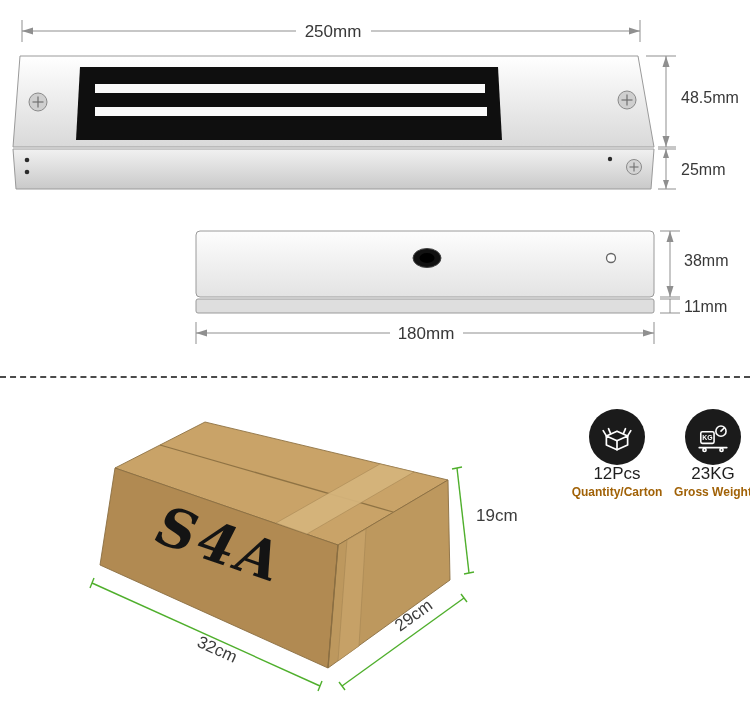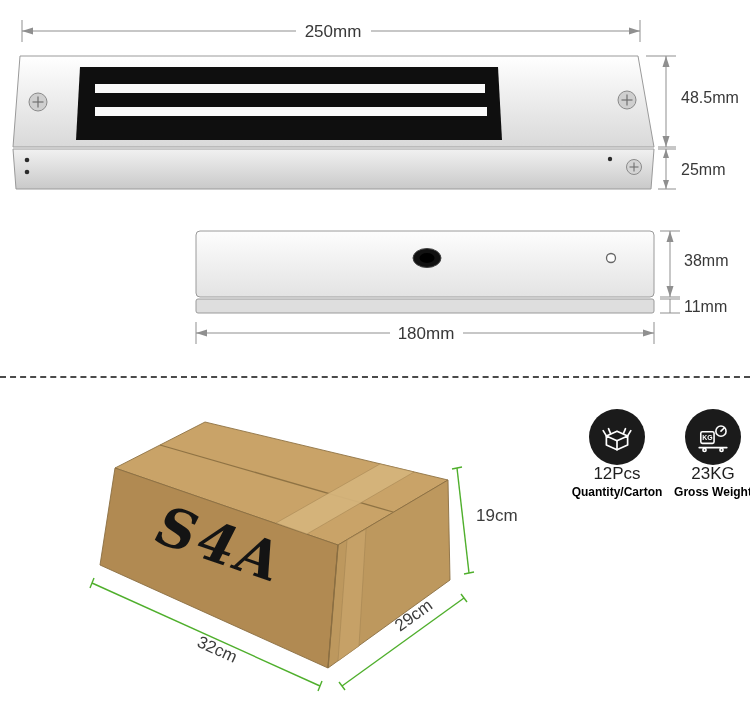--- a/index.html
+++ b/index.html
@@ -15,21 +15,21 @@
   .cm-t{font-size:17px;fill:#3c3c3c;font-family:"Liberation Sans",sans-serif;}
   .brand-t{font-size:54px;font-weight:bold;fill:#141414;letter-spacing:4px;
            font-family:"DejaVu Serif","Liberation Serif",serif;}
   .dimline{stroke:#8f8f8f;stroke-width:1;fill:none;}
   .dimarrow{fill:#8f8f8f;stroke:none;}
   .gline{stroke:#4FAF2C;stroke-width:1.4;fill:none;}
   .spec-item{position:absolute;width:100px;text-align:center;}
   .spec-circle{width:56px;height:56px;border-radius:50%;background:#1b1b1b;
                margin:0 auto;display:flex;align-items:center;justify-content:center;}
   .spec-value{font-size:17px;color:#1f1f1f;line-height:1.1;}
-  .spec-label{margin-top:2px;font-size:12px;font-weight:bold;color:#000000;line-height:1.1;}
+  .spec-label{margin-top:2px;font-size:12px;font-weight:bold;color:#a16207;line-height:1.1;}
 </style>
 </head>
 <body>
 
 <div class="page">
 
   <svg class="layer svg-tech" width="750" height="372" viewBox="0 0 750 372">
     <defs>
       <linearGradient id="gradBody" x1="0" y1="0" x2="0" y2="1">
         <stop offset="0" stop-color="#ffffff"></stop>

